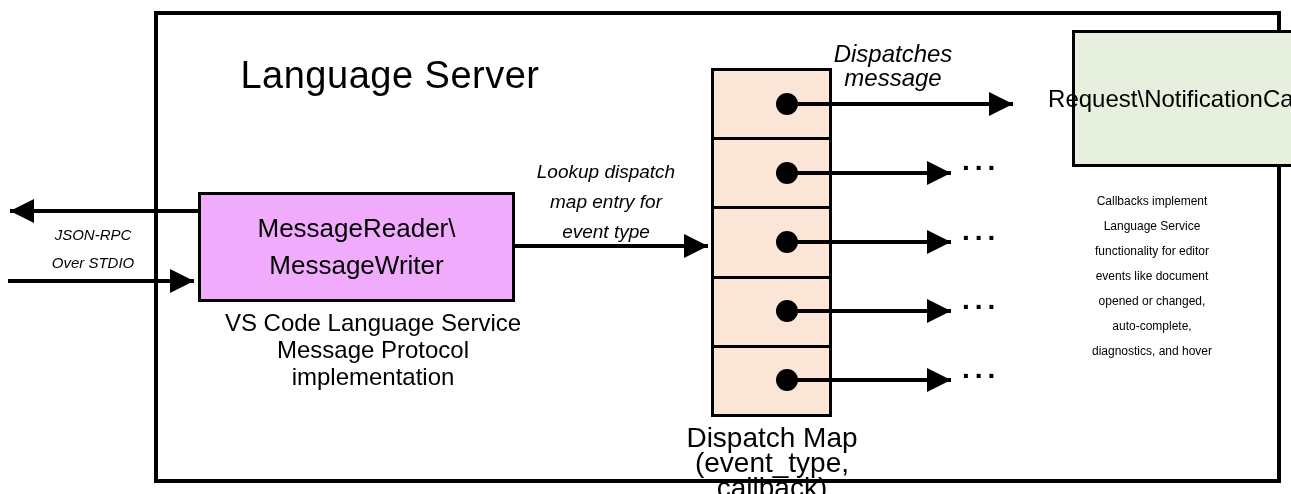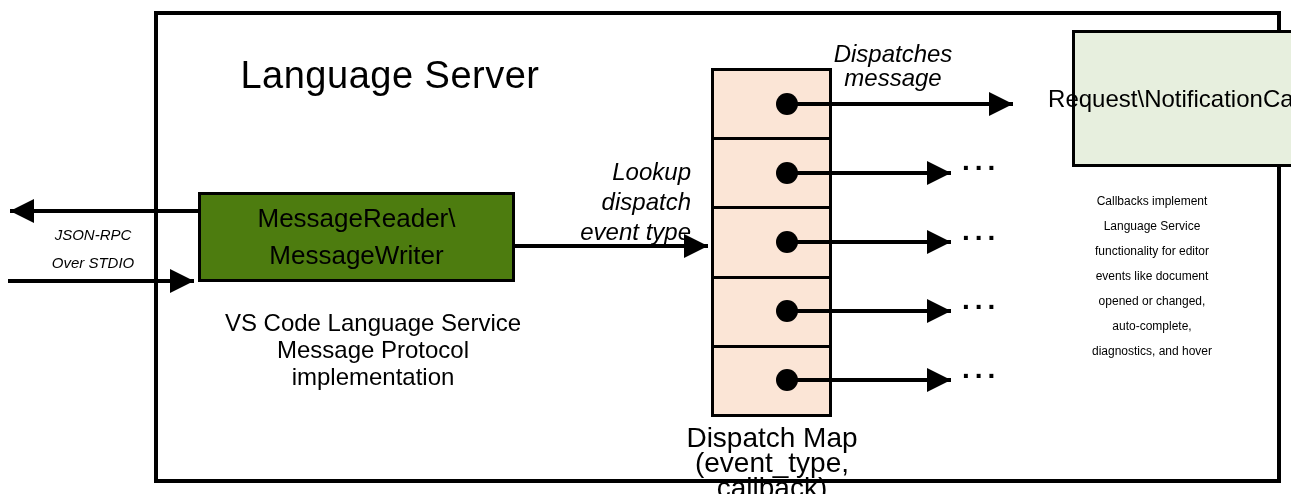--- a/index.html
+++ b/index.html
@@ -31,39 +31,39 @@
 
   
   .io-label {
     left: 18px; top: 221px; width: 150px;
     font-size: 15px; line-height: 28px;
     font-style: italic; text-align: center;
   }
 
   
   .reader-box {
-    left: 198px; top: 192px; width: 317px; height: 90px;
+    left: 198px; top: 192px; width: 317px; height: 110px;
     border: 3px solid #000;
-    background: #4d7c0f;
+    background: #f0abfc;
     display: flex; flex-direction: column;
     align-items: center; justify-content: center;
     font-size: 26px; line-height: 37px;
     text-align: center;
   }
   .reader-caption {
     left: 193px; top: 309px; width: 360px;
     font-size: 24px; line-height: 27px;
     text-align: center;
   }
 
   
   .lookup-label {
     left: 521px; top: 157px; width: 170px;
-    font-size: 24px; line-height: 30px;
-    font-style: italic; text-align: right;
+    font-size: 19px; line-height: 30px;
+    font-style: italic; text-align: center;
   }
 
   
   .dispatch-map {
     left: 711px; top: 68px; width: 121px; height: 349px;
     border: 3px solid #000;
     display: flex; flex-direction: column;
     background: #fbe5d6;
   }
   .dispatch-cell { flex: 1; background: #fbe5d6; }
@@ -128,20 +128,21 @@
     <div>MessageReader\</div>
     <div>MessageWriter</div>
   </div>
   <div class="abs reader-caption">
     <div>VS Code Language Service</div>
     <div>Message Protocol implementation</div>
   </div>
 
   <div class="abs lookup-label">
     <div>Lookup dispatch</div>
+    <div>map entry for</div>
     <div>event type</div>
   </div>
 
   <div class="abs dispatch-map">
     <div class="dispatch-cell"></div>
     <div class="dispatch-cell"></div>
     <div class="dispatch-cell"></div>
     <div class="dispatch-cell"></div>
     <div class="dispatch-cell"></div>
   </div>

